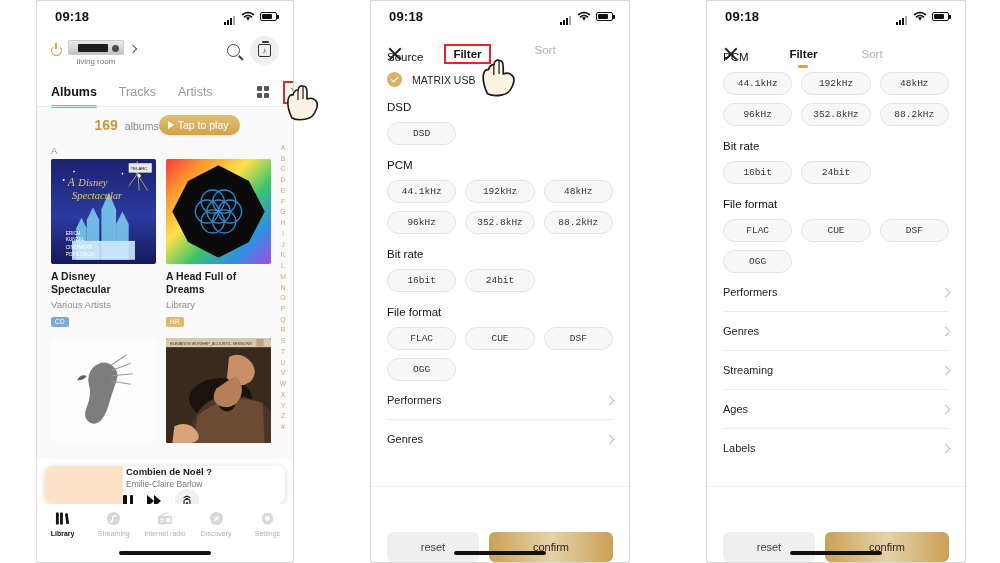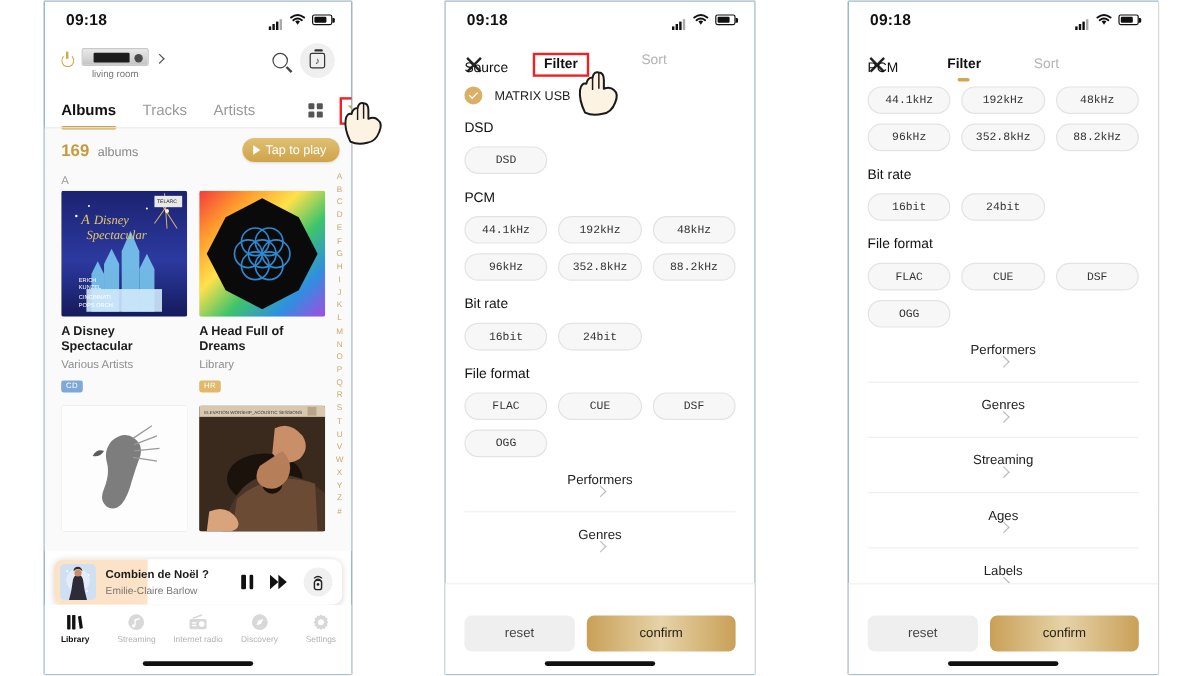--- a/index.html
+++ b/index.html
@@ -123,21 +123,21 @@
   .grid-ic { display:grid; grid-template-columns: 5px 5px; grid-gap: 2px; }
   .grid-ic i { display:block; width:5px; height:5px; background:#555; border-radius:1px; }
   .filter-hi {
     position: relative; padding: 3px 4px; border: 2px solid #ee2222;
     display:flex; align-items:center; justify-content:center;
   }
   .tabs-divider { position:absolute; left:0; right:0; bottom:0; height:1px; background:#ececec; }
 
   
   .countbar {
-    display:flex; align-items:center; justify-content: space-between;
+    display:flex; align-items:center; justify-content: center;
     padding: 8px 10px 6px 14px; background:#fafafa;
   }
   .count-left { display:flex; align-items:baseline; gap:7px; }
   .count-num { font-size: 14px; font-weight: bold; color:#c79a3d; }
   .count-lbl { font-size: 10.5px; color:#888; }
   .tap-play {
     display:flex; align-items:center; gap:4px;
     background: linear-gradient(180deg,#e0c074 0%,#cfa349 100%);
     color:#fff; font-size: 10.5px; padding: 4px 11px 4px 9px; border-radius: 11px;
     box-shadow: 0 1px 2px rgba(0,0,0,.12);
@@ -171,21 +171,21 @@
     position:absolute; top: 2px; right: 3px; width: 14px;
     display:flex; flex-direction:column; align-items:center;
     font-size: 6.8px; color:#c9a96a; line-height: 1.58;
   }
 
   
   .miniplayer {
     position:absolute; left: 8px; right: 8px; bottom: 58px;
     height: 38px; background:#fff; border-radius: 8px;
     box-shadow: 0 1px 6px rgba(0,0,0,.16);
-    display:flex; align-items:center; overflow:hidden;
+    display:flex; align-items:center; overflow:hidden;flex-direction:column;
   }
   .mp-fill { position:absolute; left:0; top:0; bottom:0; width: 78px; background:#fce3c8; }
   .mp-art { position:relative; width: 30px; height: 30px; margin-left: 5px; border-radius:4px; overflow:hidden; }
   .mp-text { position:relative; margin-left: 8px; flex:1; min-width:0; }
   .mp-title { font-size: 9.5px; font-weight:bold; color:#1b1b1b; white-space:nowrap; }
   .mp-artist { font-size: 8.5px; color:#777; margin-top:2px; white-space:nowrap; }
   .mp-ctrls { position:relative; display:flex; align-items:center; gap: 14px; padding-right: 8px; }
   .pause { display:flex; gap:3px; }
   .pause i { display:block; width:3.5px; height:12px; background:#111; border-radius:1px; }
   .next { display:flex; align-items:center; gap:0px; }
@@ -244,32 +244,32 @@
   .chips { display:flex; flex-wrap:wrap; gap: 8px 9px; }
   .chip {
     flex: 0 0 calc((100% - 18px)/3);
     text-align:center; font-size: 9.5px; color:#333;
     border:1px solid #e3e3e3; background:#f7f7f7;
     border-radius: 12px; padding: 5px 0; font-family: Liberation Mono, monospace;
   }
   .rowlink {
     display:flex; align-items:center; justify-content:space-between;
     padding: 13px 0 13px 0; border-bottom: 1px solid #efefef;
-    font-size: 11px; color:#222;flex-direction:column;
+    font-size: 11px; color:#222;
   }
   .rowlink:last-child { border-bottom: none; }
   .chev {
     width: 7px; height: 7px; border-right: 1.4px solid #bdbdbd; border-top: 1.4px solid #bdbdbd;
     transform: rotate(45deg);
   }
   .fp-footer {
     position:absolute; left:0; right:0; bottom: 0; height: 76px;
     padding: 6px 16px 0 16px; background:#fff;
     border-top: 1px solid #f0f0f0;
-    display:flex; gap: 10px; align-items:center;
+    display:flex; gap: 10px; align-items:flex-end;
   }
   .btn-reset {
     flex:1; text-align:center; font-size: 11px; color:#444;
     background:#efefef; border-radius: 6px; padding: 9px 0;
   }
   .btn-confirm {
     flex: 1.35; text-align:center; font-size: 11px; color:#2a2116;
     background: linear-gradient(90deg,#c9a057 0%,#e6d3a8 50%,#c9a057 100%);
     border-radius: 6px; padding: 9px 0;
   }

